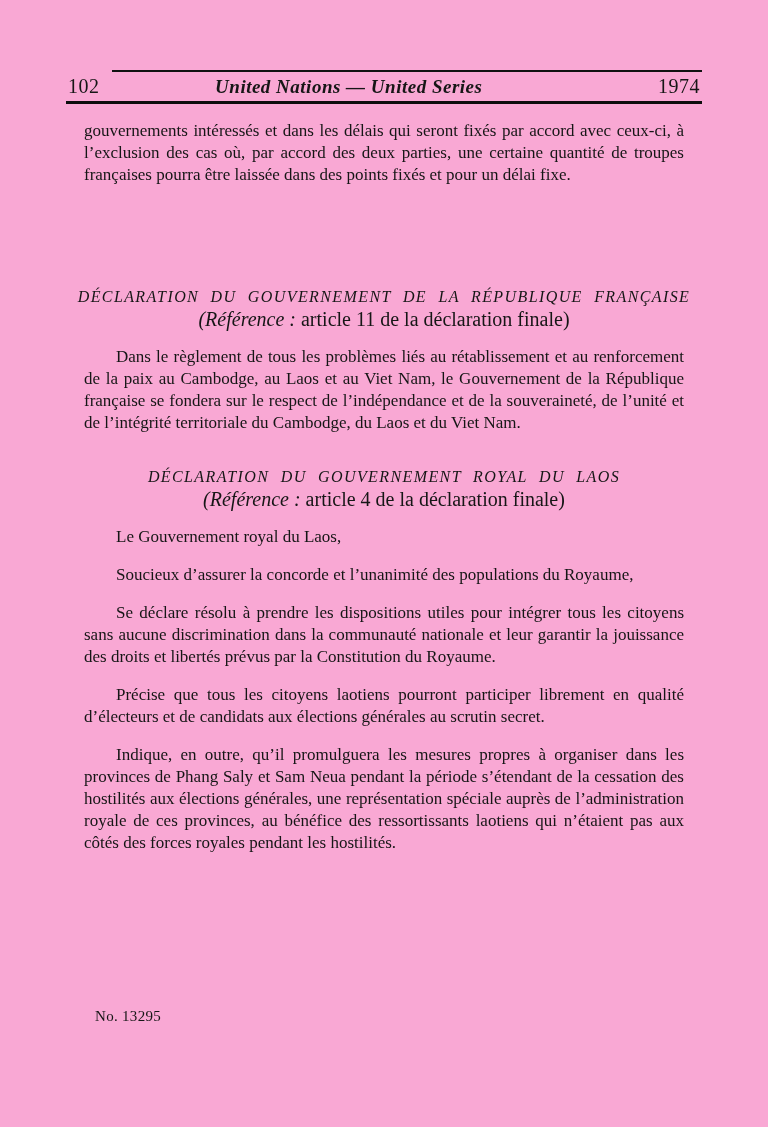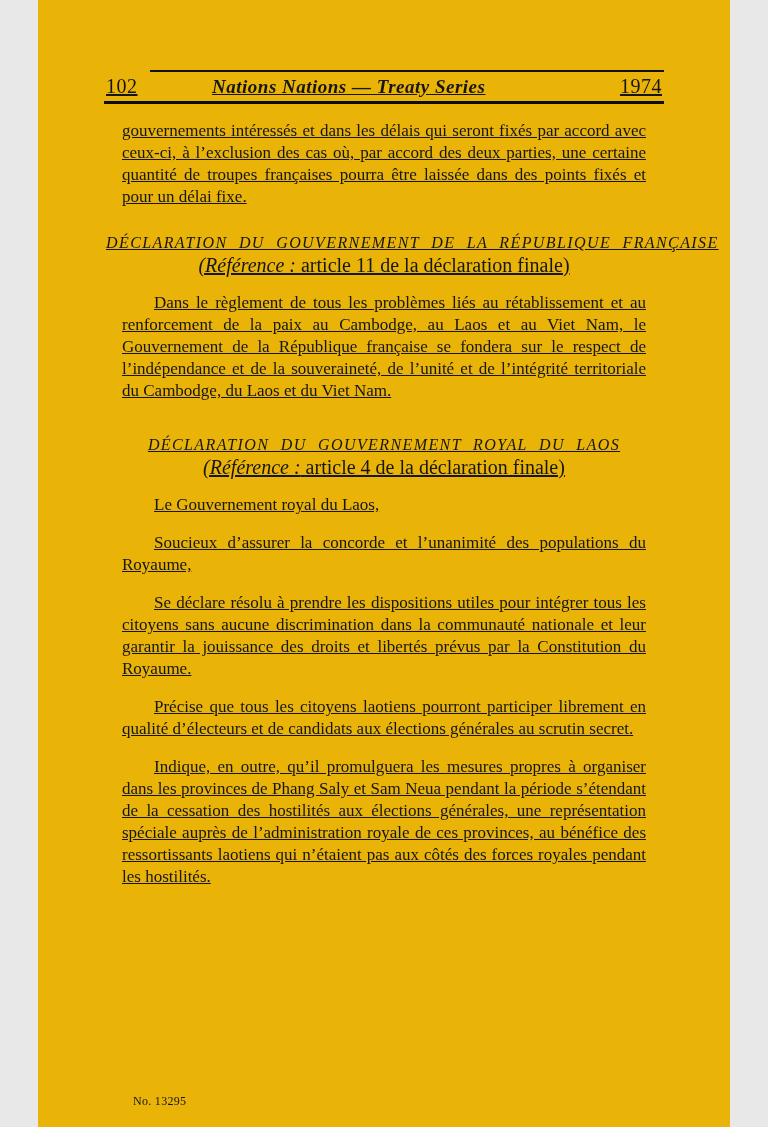--- a/index.html
+++ b/index.html
@@ -2,28 +2,27 @@
 <html lang="fr"><head>
 <meta charset="utf-8">
 <style>
   html, body {
     margin: 0;
     padding: 0;
     background: #e8e8e8;
   }
   .page {
     position: relative;
-    width: 692px;
+    width: 768px;
     height: 1127px;
     margin: 0 auto;
-    background: #eab308;
+    background: #f9a8d4;
     color: #161616;
     font-family: "Liberation Serif", "DejaVu Serif", serif;
     overflow: hidden;
-    text-decoration: underline;
   }
   
   .header {
     margin: 0 66px;
   }
   .rule-thin {
     margin-top: 70px;
     margin-left: 46px;
     height: 2px;
     background: #111;
@@ -59,21 +58,21 @@
     font-size: 17px;
     line-height: 22px;
     text-align: justify;
   }
   .content p {
     margin: 16px;
   }
   .p-cont      { margin-top: 33px; }
   .indent      { text-indent: 32px; }
   .section-head {
-    margin-top: 24px;
+    margin-top: 100px;
     text-align: center;
   }
   .section-head.second { margin-top: 32px; }
   .head-title {
     font-style: italic;
     font-size: 16px;
     line-height: 22px;
     letter-spacing: 1.4px;
     word-spacing: 6px;
     white-space: nowrap;
@@ -85,35 +84,35 @@
   .head-ref .ref-italic { font-style: italic; }
   .p-france   { margin-top: 66px; }
   .p-intro1   { margin-top: 62px; }
   .p-declare  { margin-top: 12px; }
   .p-precise  { margin-top: 13px; }
   .p-indique  { margin-top: 0; }
   
   .footer {
     position: absolute;
     left: 95px;
-    top: 1094px;
-    font-size: 12px;
+    top: 1008px;
+    font-size: 15px;
     letter-spacing: 0.3px;
   }
 </style>
 </head>
 <body>
 
 <div class="page">
 
   <div class="header">
     <div class="rule-thin"></div>
     <div class="header-row">
       <span class="page-number">102</span>
-      <span class="journal-title">Nations Nations — Treaty Series</span>
+      <span class="journal-title">United Nations — United Series</span>
       <span class="year">1974</span>
     </div>
     <div class="rule-thick"></div>
   </div>
 
   <div class="content">
 
     <p class="p-cont">gouvernements intéressés et dans les délais qui seront fixés par accord avec ceux-ci, à l’exclusion des cas où, par accord des deux parties, une certaine quantité de troupes françaises pourra être laissée dans des points fixés et pour un délai fixe.</p>
 
     <div class="section-head">

